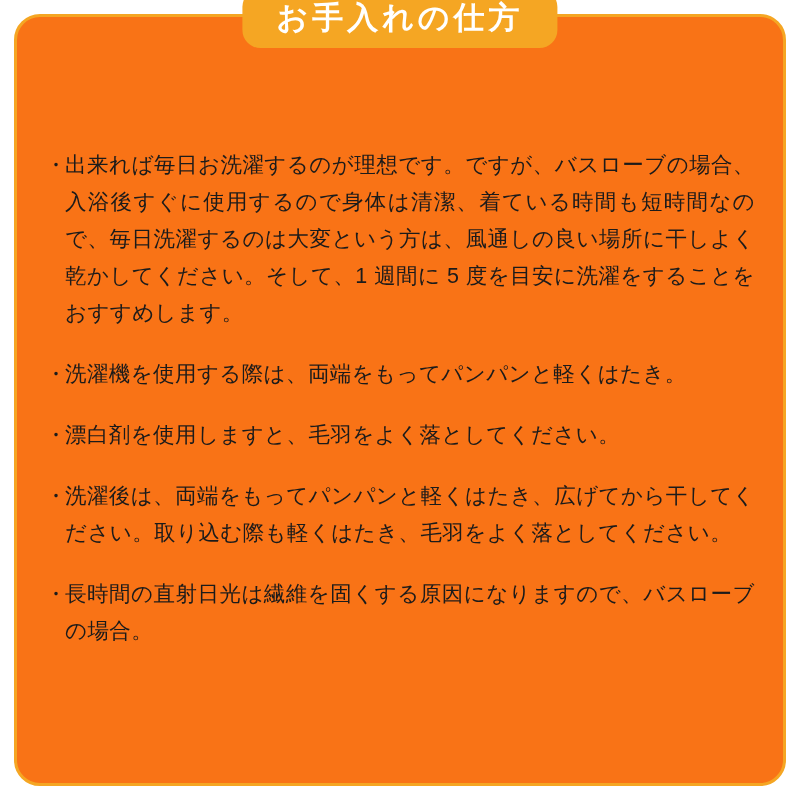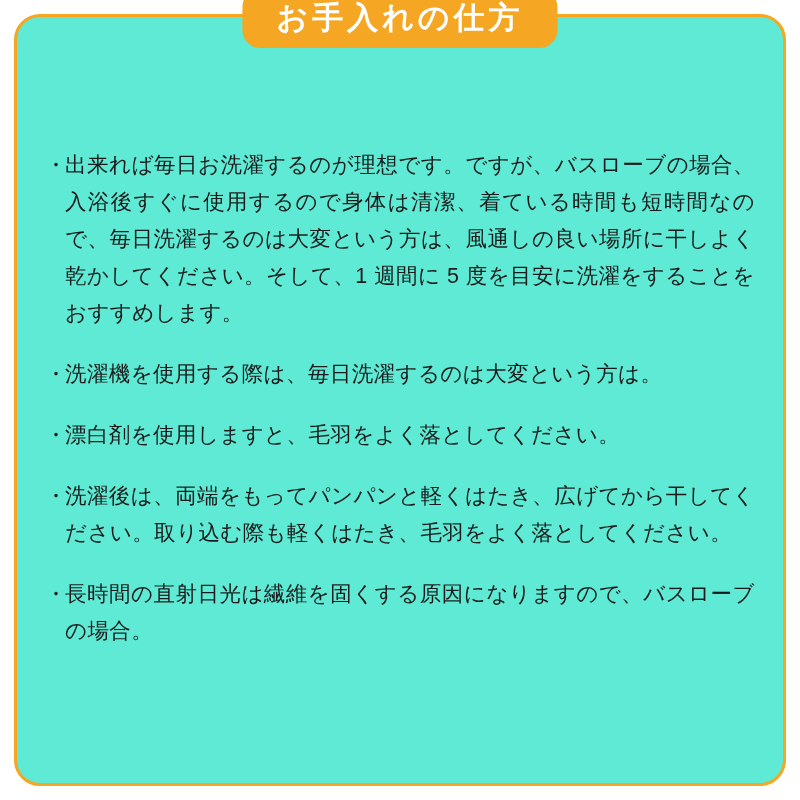--- a/index.html
+++ b/index.html
@@ -13,21 +13,21 @@
 
   #card {
     position: absolute;
     left: 14px;
     top: 14px;
     width: 772px;
     height: 772px;
     box-sizing: border-box;
     border: 3px solid #f5a623;
     border-radius: 26px;
-    background: #5eead4;
+    background: #f97316;
   }
 
   #title-badge {
     position: absolute;
     left: 50%;
     top: -28px;
     transform: translateX(-50%);
     background: #f5a623;
     color: #ffffff;
     border-radius: 18px;
@@ -81,21 +81,21 @@
 
   <div id="content">
 
     <div class="bullet-item">
       <span class="bullet-mark">・</span>
       <span class="bullet-text">出来れば毎日お洗濯するのが理想です。ですが、バスローブの場合、入浴後すぐに使用するので身体は清潔、着ている時間も短時間なので、毎日洗濯するのは大変という方は、風通しの良い場所に干しよく乾かしてください。そして、1 週間に 5 度を目安に洗濯をすることをおすすめします。</span>
     </div>
 
     <div class="bullet-item">
       <span class="bullet-mark">・</span>
-      <span class="bullet-text">洗濯機を使用する際は、毎日洗濯するのは大変という方は。</span>
+      <span class="bullet-text">洗濯機を使用する際は、両端をもってパンパンと軽くはたき。</span>
     </div>
 
     <div class="bullet-item">
       <span class="bullet-mark">・</span>
       <span class="bullet-text">漂白剤を使用しますと、毛羽をよく落としてください。</span>
     </div>
 
     <div class="bullet-item">
       <span class="bullet-mark">・</span>
       <span class="bullet-text">洗濯後は、両端をもってパンパンと軽くはたき、広げてから干してください。取り込む際も軽くはたき、毛羽をよく落としてください。</span>

